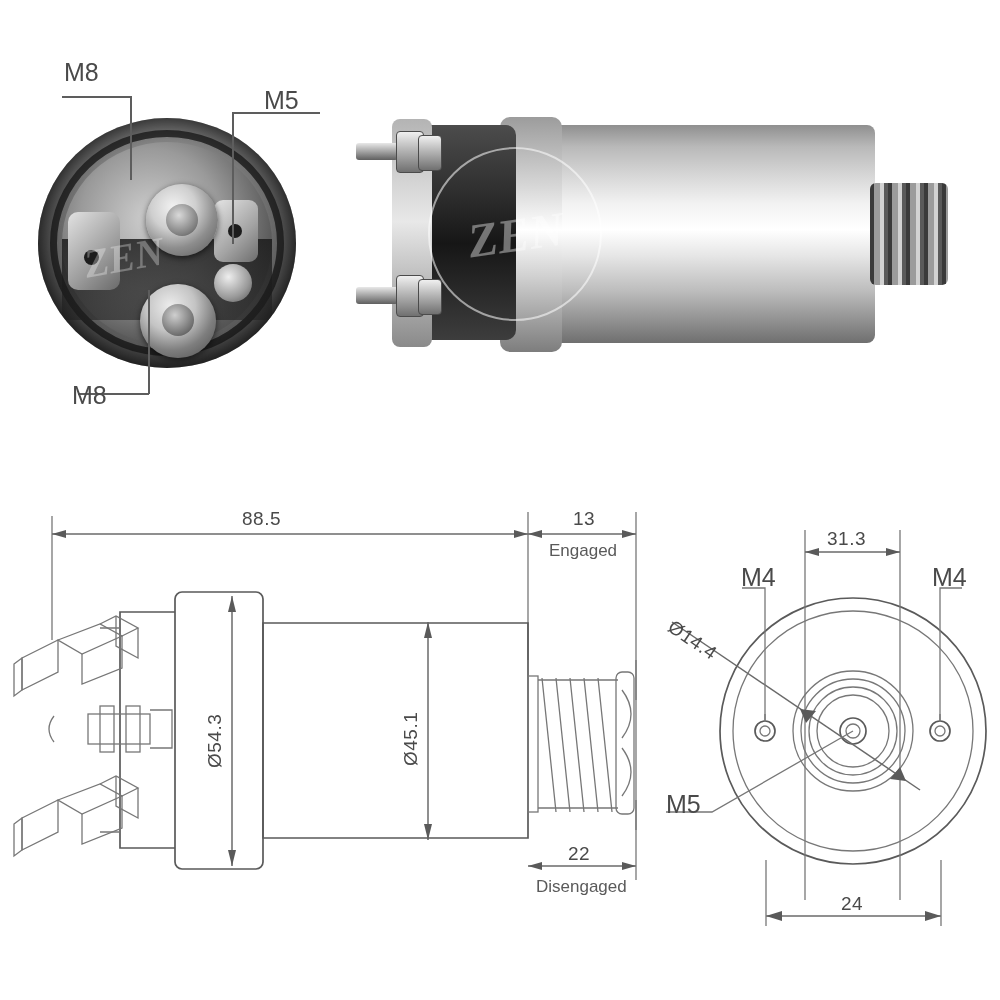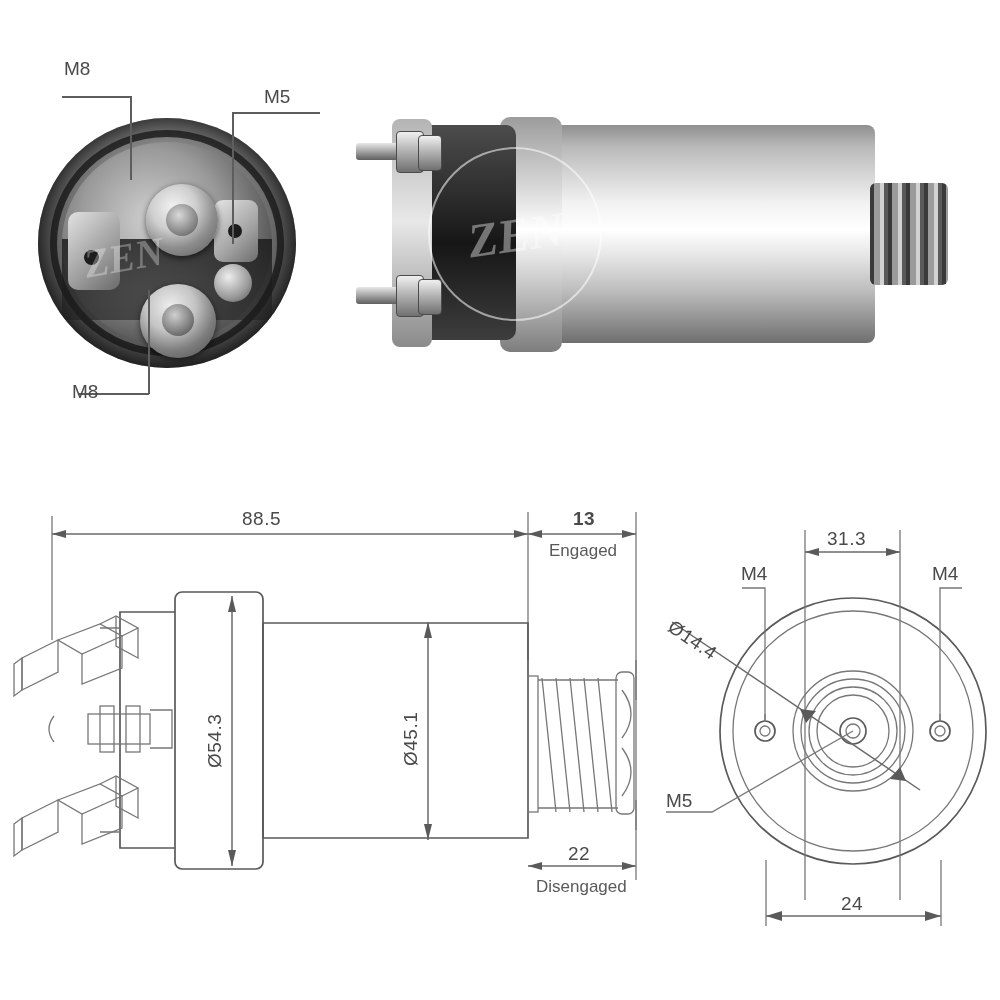--- a/index.html
+++ b/index.html
@@ -16,21 +16,21 @@
 
   
   .dimtext{
     font-size:19px;
     color:#4a4a4a;
     letter-spacing:0.5px;
     white-space:nowrap;
     font-family:"Liberation Sans", sans-serif;
   }
   .calloutTxt{
-    font-size:19px;
+    font-size:25px;
     color:#4a4a4a;
     white-space:nowrap;
   }
   .statetxt{
     font-size:17px;color:#5a5a5a;white-space:nowrap;
   }
   .vtext{
     transform-origin:left top;
     transform:rotate(-90deg);
   }
@@ -327,21 +327,21 @@
       <path class="stroke-thin" d="M940 722 L940 588 L962 588"></path>
     </g>
 
     <g>
       <path class="stroke-thin" d="M853 731 L712 812 L666 812"></path>
     </g>
   </svg>
 
   <div class="abs dimtext" style="left:242px;top:508px;">88.5</div>
 
-  <div class="abs dimtext" style="left:573px;top:508px;font-weight:bold;">13</div>
+  <div class="abs dimtext" style="left:573px;top:508px;">13</div>
   <div class="abs statetxt" style="left:549px;top:541px;">Engaged</div>
 
   <div class="abs dimtext" style="left:568px;top:843px;">22</div>
   <div class="abs statetxt" style="left:536px;top:877px;">Disengaged</div>
 
   <div class="abs dimtext vtext" style="left:204px;top:768px;">Ø54.3</div>
   <div class="abs dimtext vtext" style="left:400px;top:766px;">Ø45.1</div>
 
   <div class="abs dimtext" style="left:827px;top:528px;">31.3</div>
   <div class="abs dimtext" style="left:841px;top:893px;">24</div>

